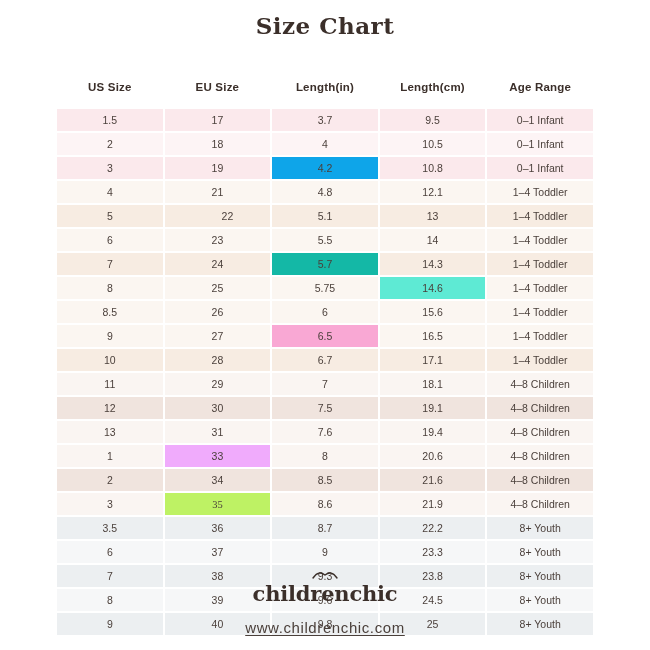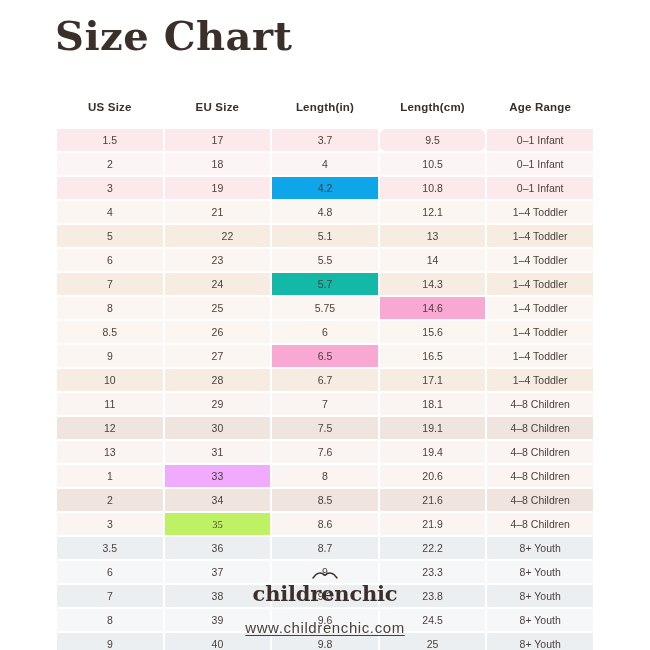--- a/index.html
+++ b/index.html
@@ -17,23 +17,24 @@
   .page {
     width: 650px;
     height: 650px;
     box-sizing: border-box;
     padding: 0 55px;
     position: relative;
     display: flex;
     flex-direction: column;
   }
   .title {
+    text-align: center;
     font-family: "DejaVu Serif", serif;
     font-weight: bold;
-    font-size: 40px;
+    font-size: 23px;
     letter-spacing: 0.5px;
     color: #3b2f2a;
     margin-top: 6px;
     margin-bottom: 0;
     padding-top: 6px;
   }
   table.size-table {
     width: 100%;
     border-collapse: separate;
     border-spacing: 2px 2px;
@@ -99,21 +100,21 @@
         <th>Length(in)</th>
         <th>Length(cm)</th>
         <th>Age Range</th>
       </tr>
     </thead>
     <tbody>
         <tr>
           <td style="background: rgb(251, 233, 236);">1.5</td>
           <td style="background: rgb(251, 233, 236);">17</td>
           <td style="background: rgb(251, 233, 236);">3.7</td>
-          <td style="background: rgb(251, 233, 236); border-radius: 6px;">9.5</td>
+          <td style="background: rgb(251, 233, 236);">9.5</td>
           <td style="background: rgb(251, 233, 236);">0–1 Infant</td>
         </tr>
         <tr>
           <td style="background: rgb(253, 244, 245);">2</td>
           <td style="background: rgb(253, 244, 245);">18</td>
           <td style="background: rgb(253, 244, 245);">4</td>
           <td style="background: rgb(253, 244, 245);">10.5</td>
           <td style="background: rgb(253, 244, 245);">0–1 Infant</td>
         </tr>
         <tr>
@@ -148,21 +149,21 @@
           <td style="background: rgb(247, 236, 226);">7</td>
           <td style="background: rgb(247, 236, 226);">24</td>
           <td style="background: #14b8a6;">5.7</td>
           <td style="background: rgb(247, 236, 226);">14.3</td>
           <td style="background: rgb(247, 236, 226);">1–4 Toddler</td>
         </tr>
         <tr>
           <td style="background: rgb(251, 246, 241);">8</td>
           <td style="background: rgb(251, 246, 241);">25</td>
           <td style="background: rgb(251, 246, 241);">5.75</td>
-          <td style="background: #f9a8d4;">14.6</td>
+          <td style="background: #5eead4;">14.6</td>
           <td style="background: rgb(251, 246, 241);">1–4 Toddler</td>
         </tr>
         <tr>
           <td style="background: rgb(251, 246, 241);">8.5</td>
           <td style="background: rgb(251, 246, 241);">26</td>
           <td style="background: rgb(251, 246, 241);">6</td>
           <td style="background: rgb(251, 246, 241);">15.6</td>
           <td style="background: rgb(251, 246, 241);">1–4 Toddler</td>
         </tr>
         <tr>

